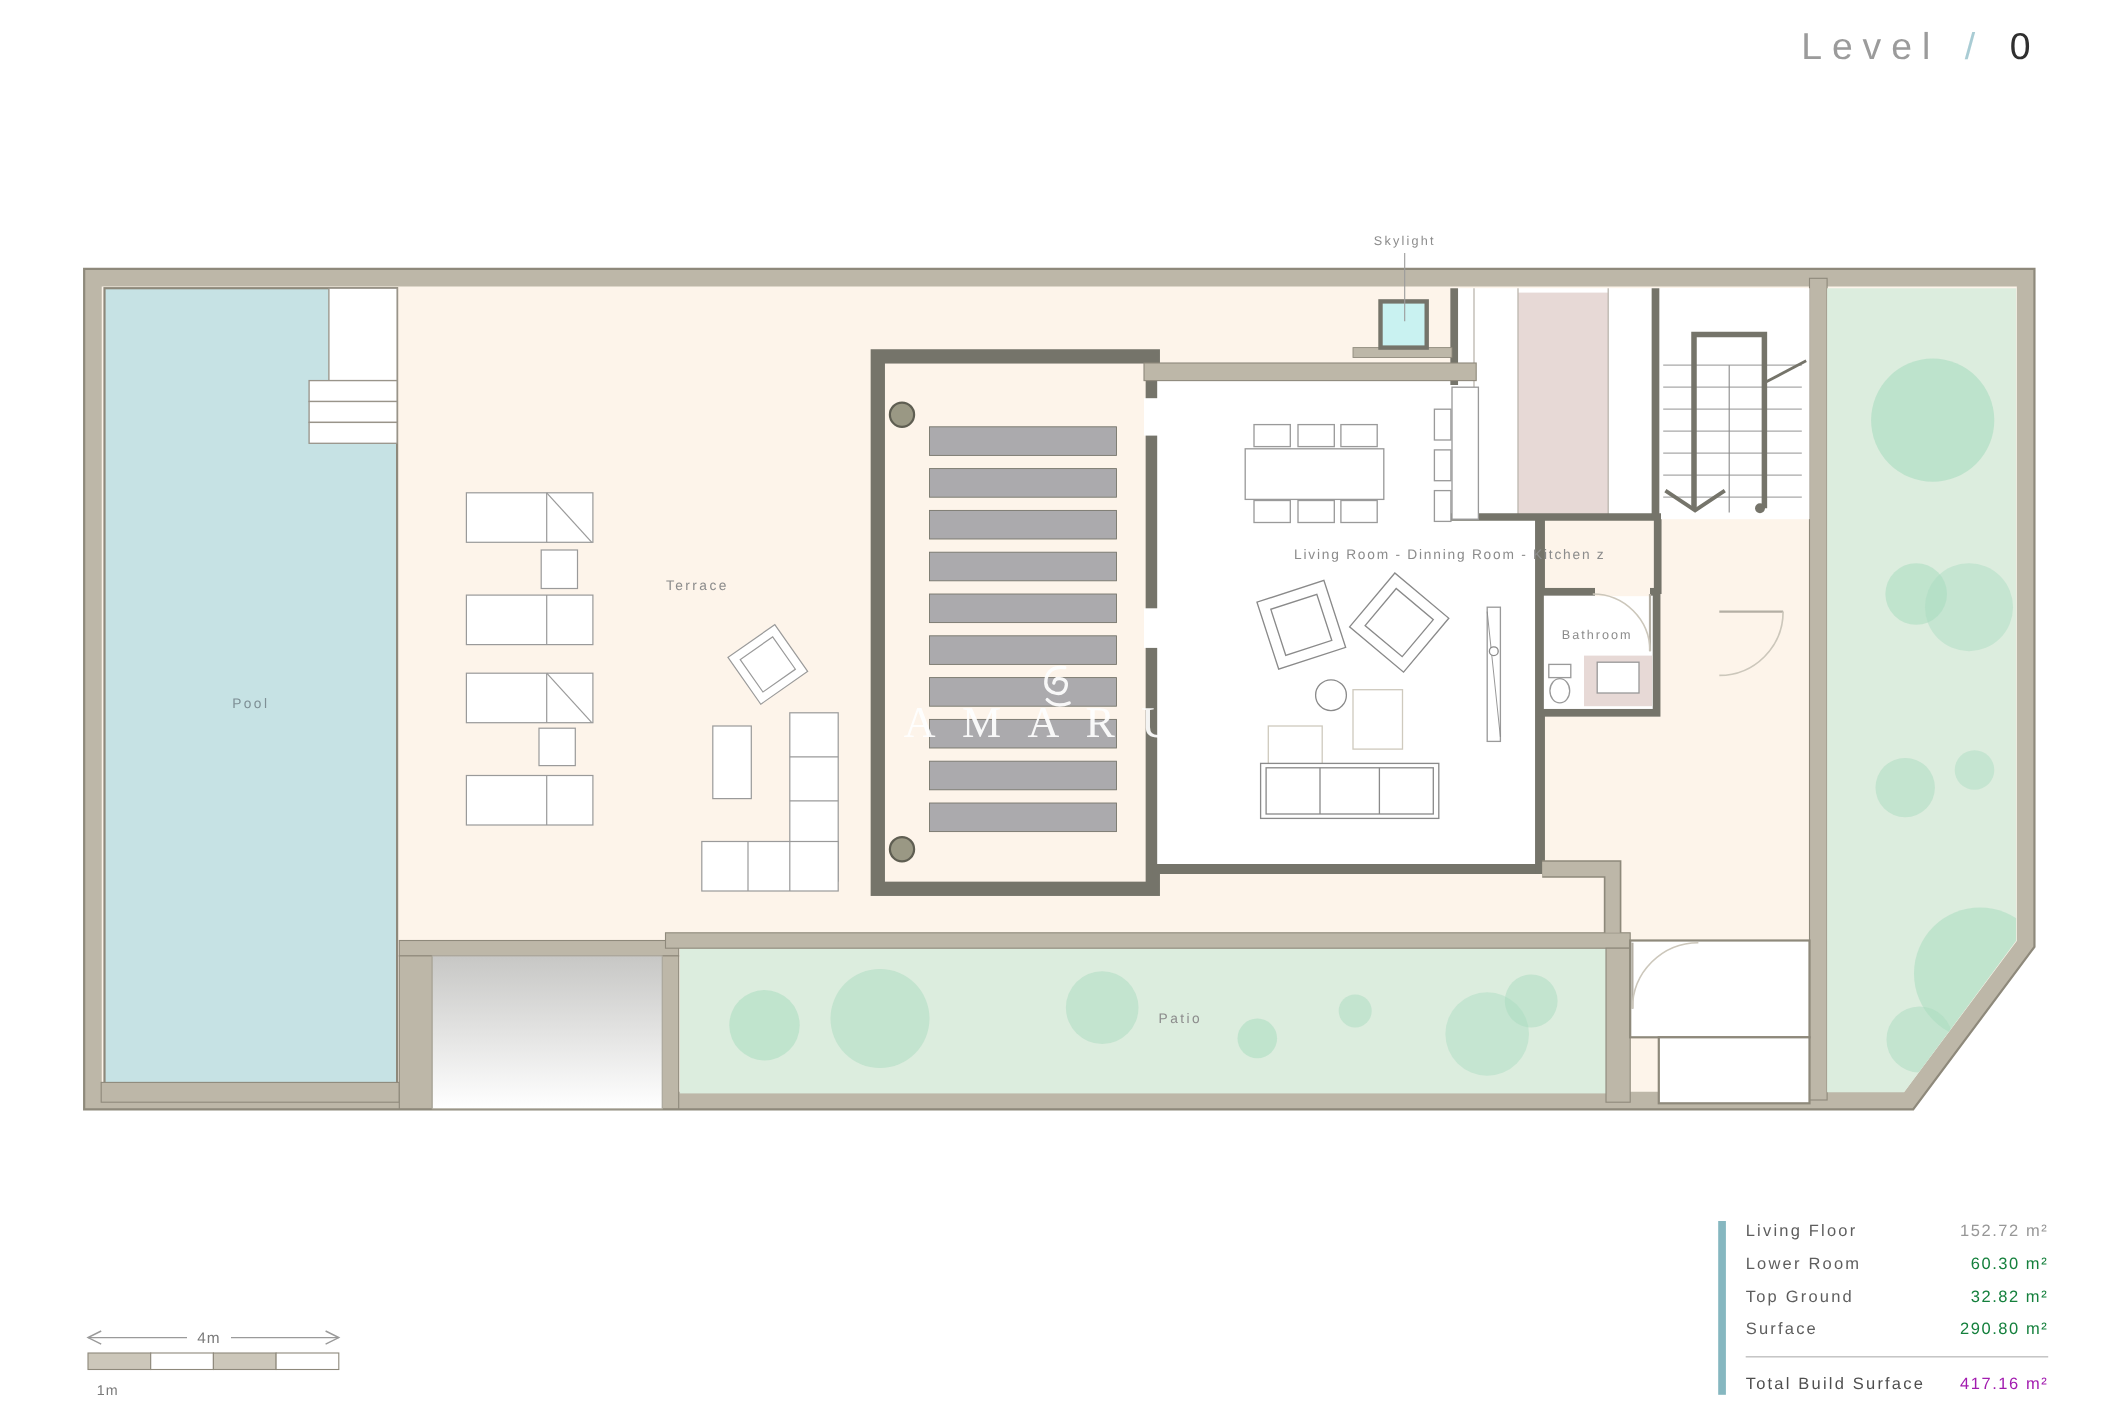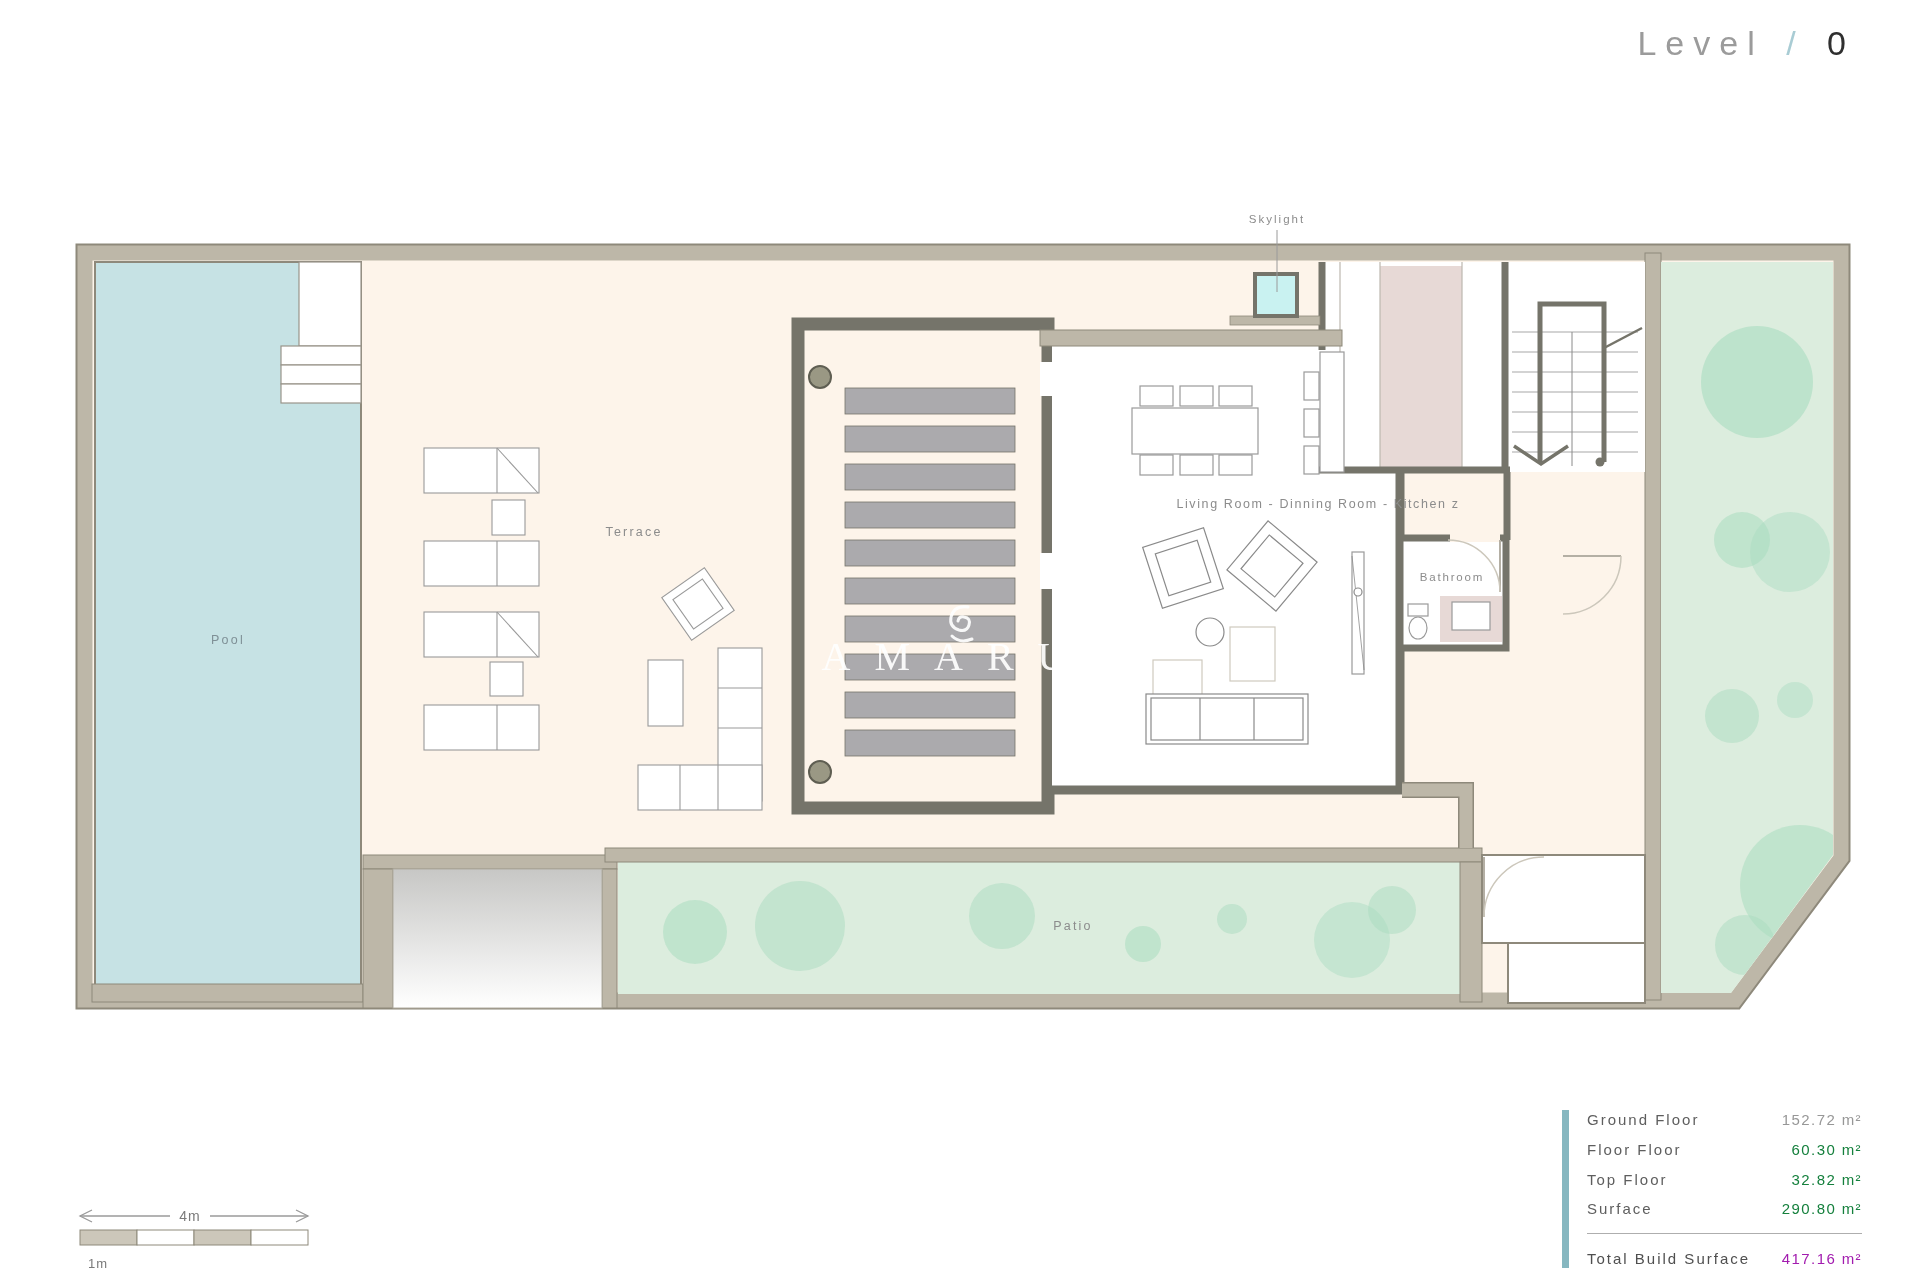--- a/index.html
+++ b/index.html
@@ -298,29 +298,29 @@
   <div class="level-header">
     <span class="lvl">Level</span>
     <span class="sep">/</span>
     <span class="num">0</span>
   </div>
 
   <div class="area-table">
     <div class="accent-bar"></div>
     <div class="rows">
       <div class="arow">
-        <span class="alabel">Ground Floor</span>
+        <span class="alabel">Living Floor</span>
         <span class="aval v-mid">152.72 m²</span>
       </div>
       <div class="arow">
-        <span class="alabel">Floor Floor</span>
+        <span class="alabel">Lower Room</span>
         <span class="aval v-light">60.30 m²</span>
       </div>
       <div class="arow">
-        <span class="alabel">Top Floor</span>
+        <span class="alabel">Top Ground</span>
         <span class="aval v-light">32.82 m²</span>
       </div>
       <div class="arow">
         <span class="alabel">Surface</span>
         <span class="aval v-light">290.80 m²</span>
       </div>
       <div class="tdivider"></div>
       <div class="arow total">
         <span class="alabel">Total Build Surface</span>
         <span class="aval v-dark">417.16 m²</span>

